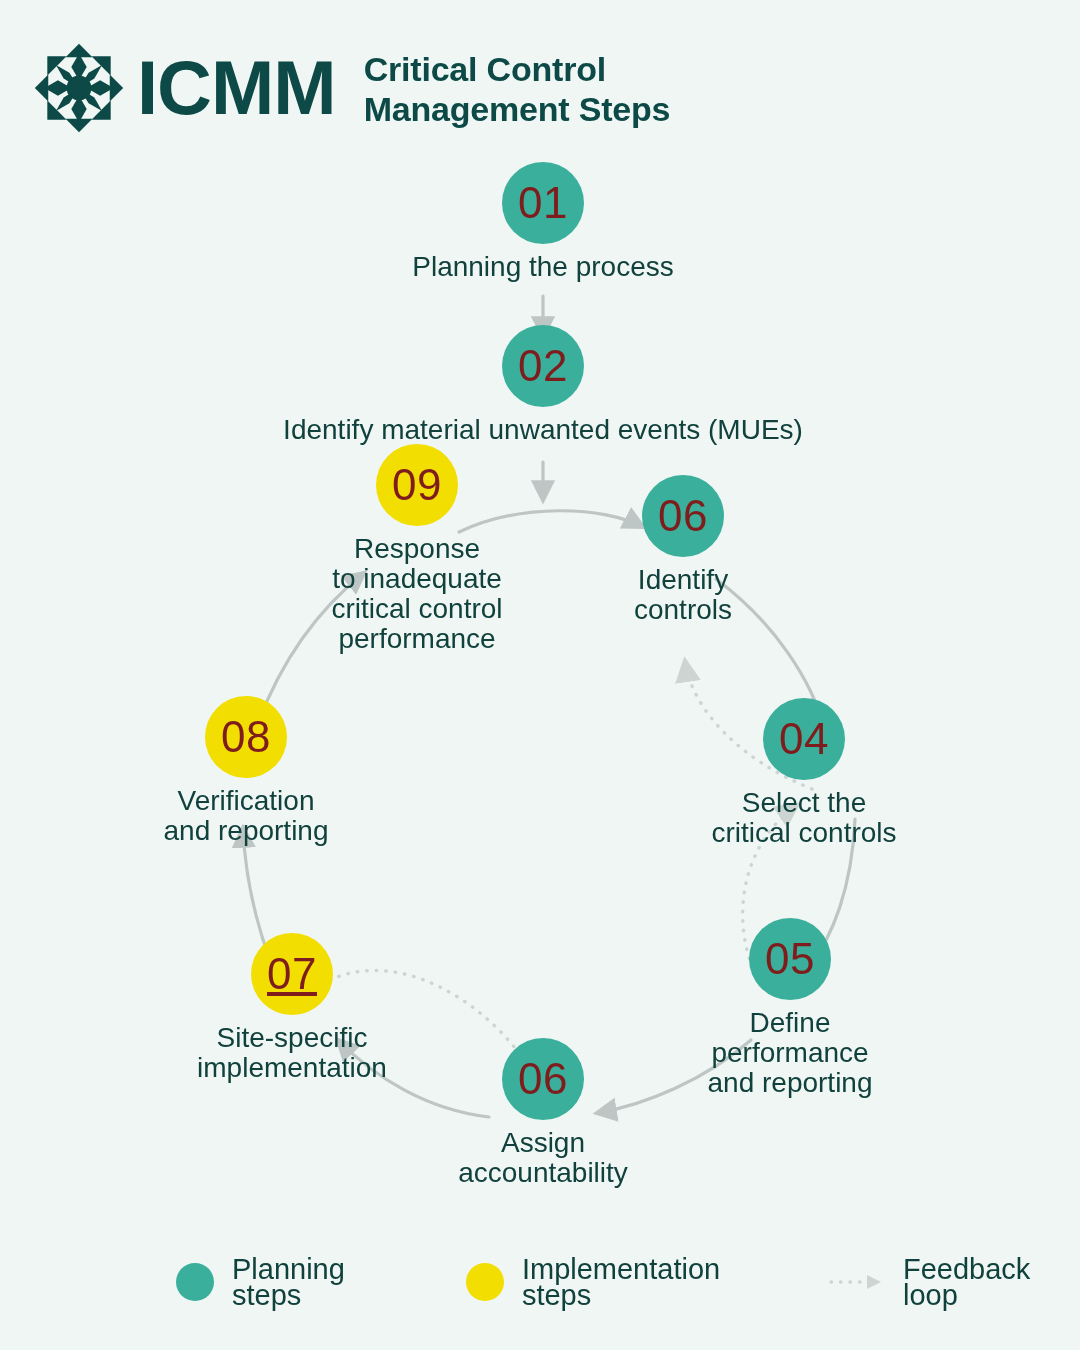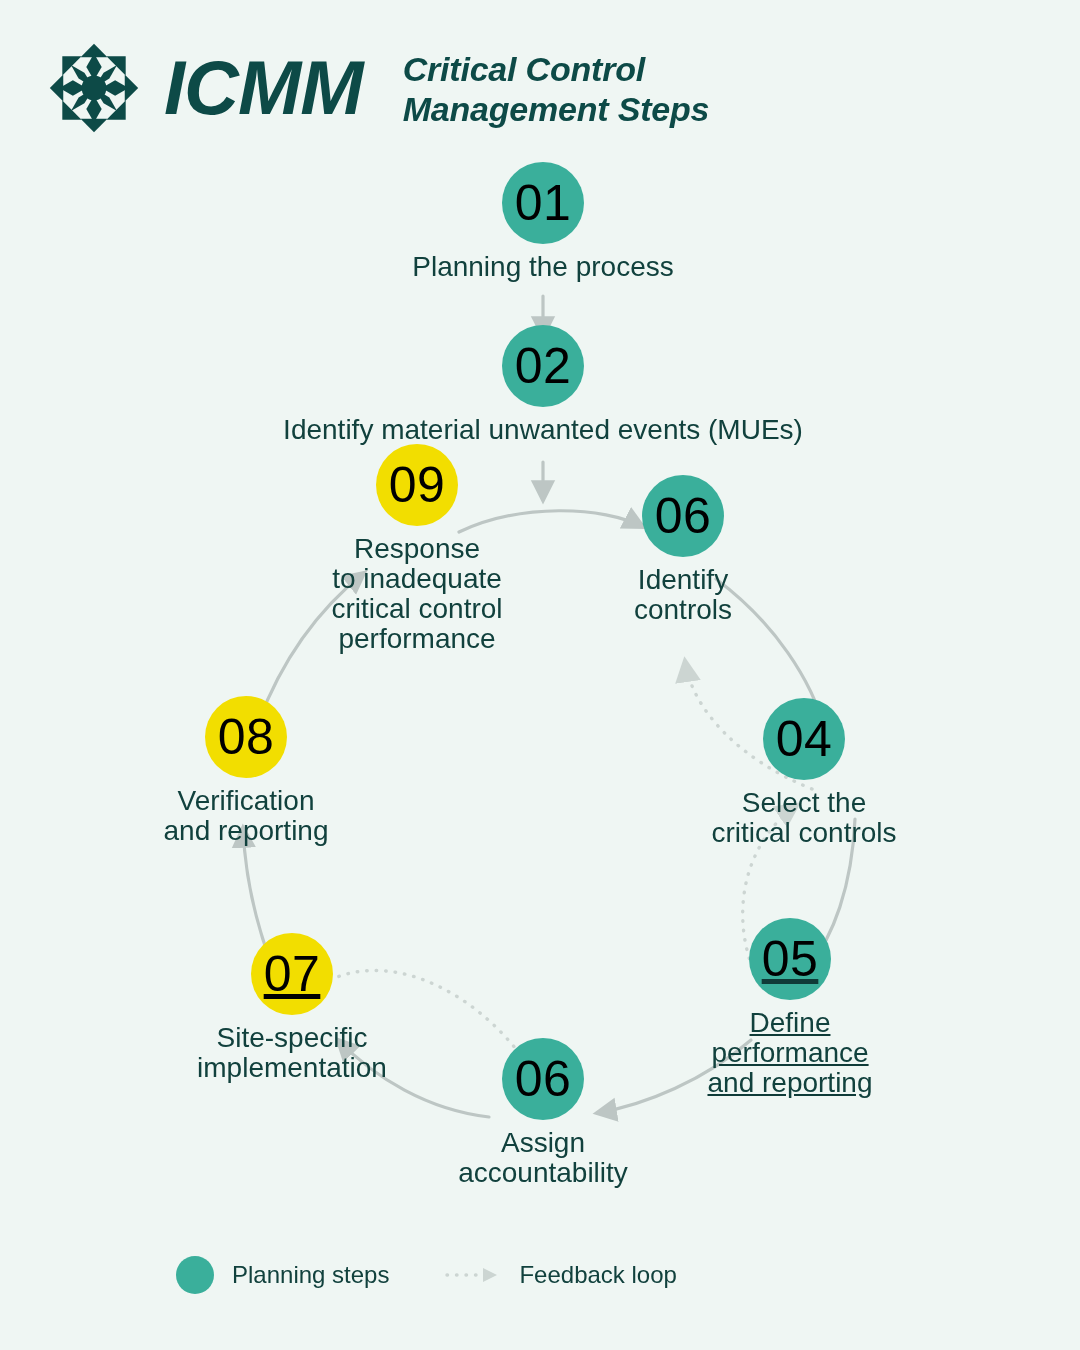--- a/index.html
+++ b/index.html
@@ -7,58 +7,58 @@
     width:1080px;height:1350px;
     background:#eff6f3;
     font-family:"Liberation Sans", sans-serif;
     color:#0f3b38;
     overflow:hidden;
     position:relative;
   }
   #stage{position:absolute;inset:0;}
 
   
-  #header{position:absolute;left:46px;top:40px;display:flex;align-items:center;gap:22px;font-style:italic;}
+  #header{position:absolute;left:31px;top:40px;display:flex;align-items:center;gap:10px;}
   #logo-mark{width:96px;height:96px;display:block;flex:none;}
   #brand{font-size:76px;line-height:76px;font-weight:bold;letter-spacing:-1px;color:#0d4a47;
          font-family:"Liberation Sans", sans-serif;}
   #title-block{margin-left:18px;color:#0d4a47;font-size:34px;line-height:40px;font-weight:bold;
                letter-spacing:-0.2px;padding-top:2px;}
 
   
   #wires{position:absolute;left:0;top:0;width:1080px;height:1350px;pointer-events:none;}
 
   
   .node{position:absolute;transform:translate(-50%,-50%);}
   .bubble{
     border-radius:50%;
     display:flex;align-items:center;justify-content:center;
-    font-size:50px;font-weight:normal;letter-spacing:0.5px;
-    color:#000000;
+    font-size:44px;font-weight:normal;letter-spacing:0.5px;
+    color:#7f1d1d;
     margin:0 auto;
   }
   .bubble.teal{background:#3aaf9b;}
   .bubble.yellow{background:#f2de00;}
   .caption{
     text-align:center;
     font-size:28px;line-height:30px;
     color:#11413d;
     margin-top:8px;
     white-space:pre-line;
     width:330px;
     margin-left:auto;margin-right:auto;
   }
 
   
   #legend{position:absolute;left:176px;top:1256px;display:flex;align-items:center;gap:0;}
   .leg-item{display:flex;align-items:center;margin-right:56px;}
   .leg-dot{width:38px;height:38px;border-radius:50%;margin-right:18px;flex:none;}
   .leg-dot.teal{background:#3aaf9b;}
   .leg-dot.yellow{background:#f2de00;}
-  .leg-label{font-size:24px;color:#11413d;line-height:26px;}
+  .leg-label{font-size:29px;color:#11413d;line-height:26px;}
   .leg-glyph{width:58px;height:20px;margin-right:16px;flex:none;}
 </style>
 </head>
 <body>
 
 <div id="stage">
 
   <div id="header">
     <svg id="logo-mark" viewBox="0 0 100 100">
       <g fill="#0d4a47">
@@ -135,21 +135,21 @@
     <div class="caption" style="width:230px;">Identify
 controls</div>
   </div>
 
   <div class="node" style="left:804px;top:773px;">
     <div class="bubble teal" style="width:82px;height:82px;">04</div>
     <div class="caption" style="width:260px;">Select the
 critical controls</div>
   </div>
 
-  <div class="node" style="left:790px;top:1008px;text-decoration:underline;">
+  <div class="node" style="left:790px;top:1008px;">
     <div class="bubble teal" style="width:82px;height:82px;">05</div>
     <div class="caption" style="width:250px;">Define
 performance
 and reporting</div>
   </div>
 
   <div class="node" style="left:543px;top:1113px;">
     <div class="bubble teal" style="width:82px;height:82px;">06</div>
     <div class="caption" style="width:280px;">Assign
 accountability</div>
@@ -173,20 +173,24 @@
 to inadequate
 critical control
 performance</div>
   </div>
 
   <div id="legend">
     <div class="leg-item">
       <span class="leg-dot teal"></span>
       <span class="leg-label">Planning steps</span>
     </div>
+    <div class="leg-item" style="margin-right:48px;">
+      <span class="leg-dot yellow"></span>
+      <span class="leg-label">Implementation steps</span>
+    </div>
     <div class="leg-item" style="margin-right:0;">
       <svg class="leg-glyph" viewBox="0 0 58 20">
         <line x1="2" y1="10" x2="36" y2="10" stroke="#ccd5d2" stroke-width="3.4" stroke-linecap="round" stroke-dasharray="0.5 9"></line>
         <path d="M38,3 L52,10 L38,17 Z" fill="#ccd5d2"></path>
       </svg>
       <span class="leg-label">Feedback loop</span>
     </div>
   </div>
 
 </div>

